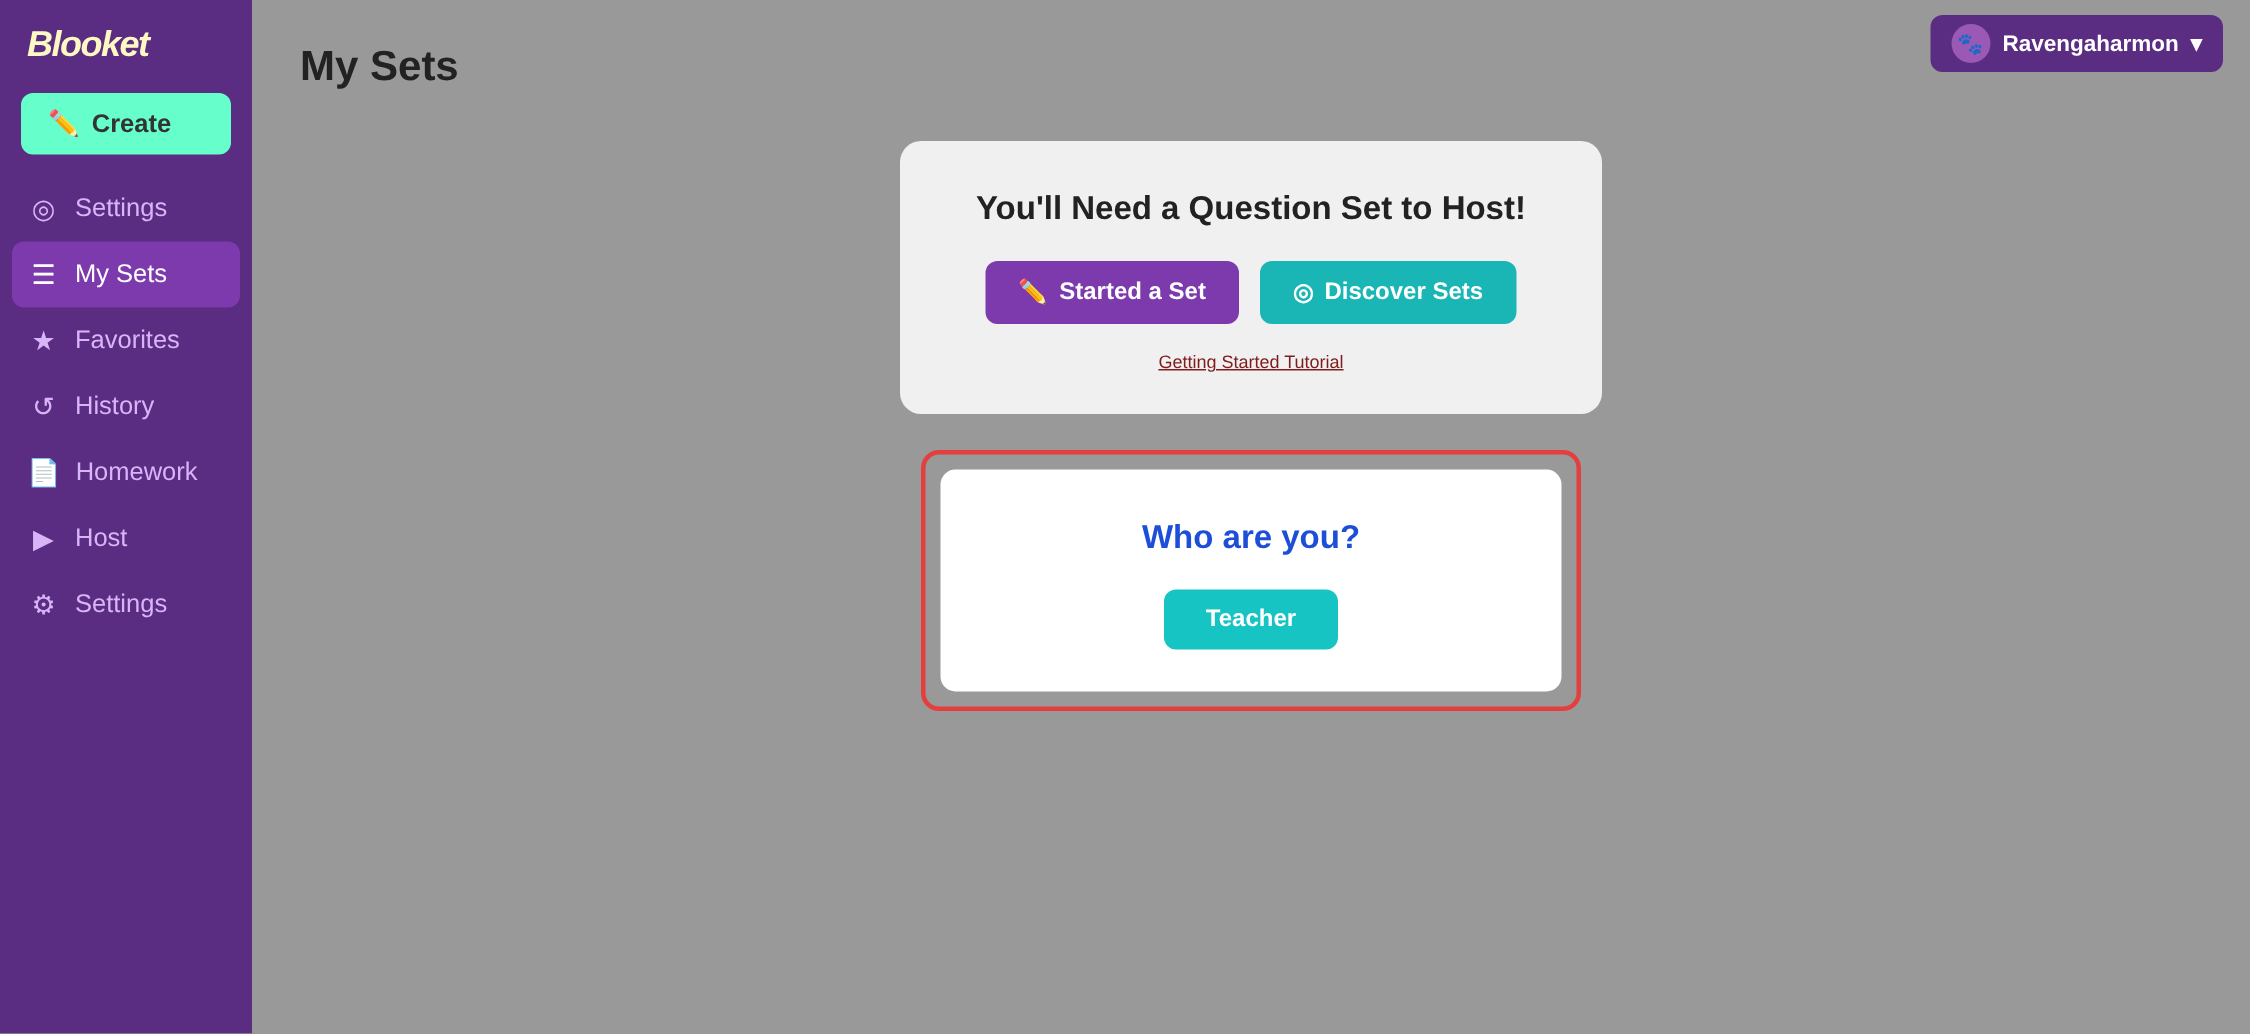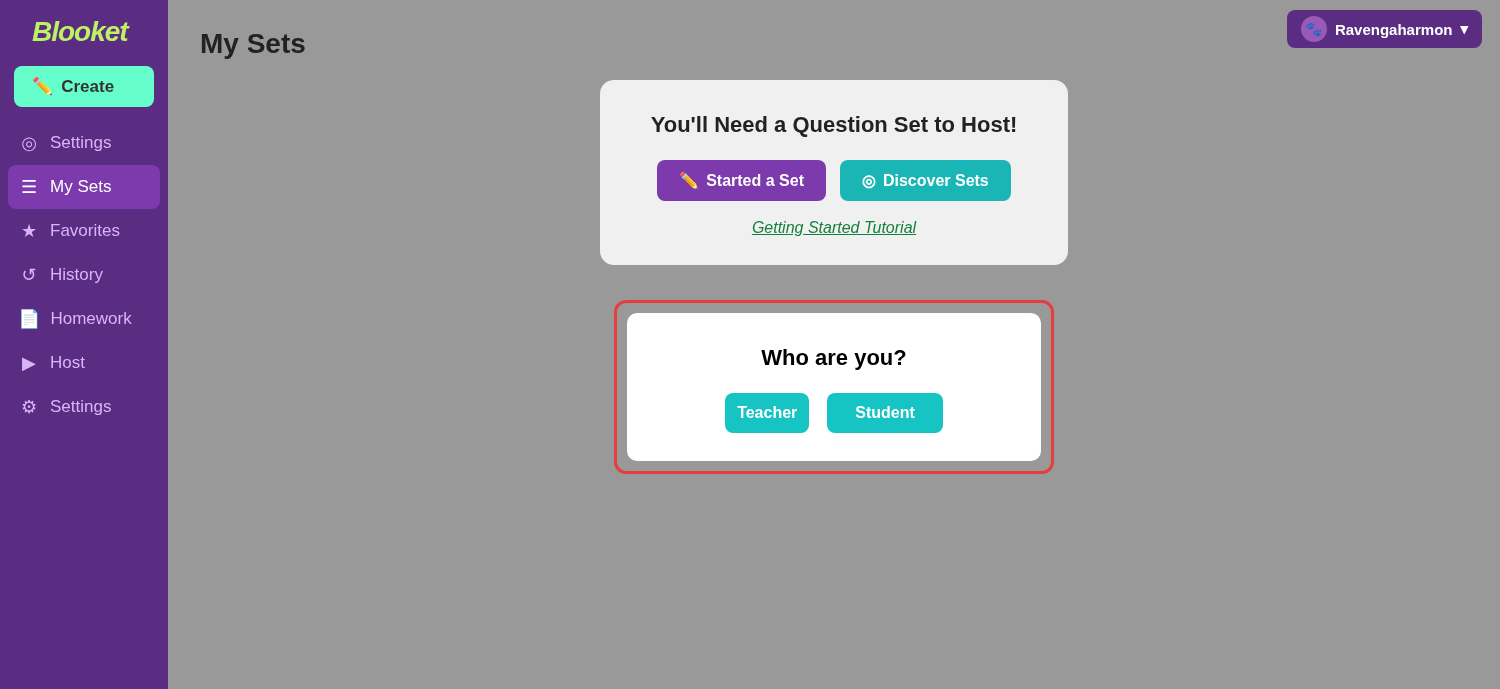--- a/index.html
+++ b/index.html
@@ -10,24 +10,24 @@
       width: 168px;
       min-width: 168px;
       background: #5a2d82;
       display: flex;
       flex-direction: column;
       align-items: flex-start;
       padding: 0;
       height: 100%;
     }
     #sidebar .logo {
-      padding: 16px 18px 14px 32px;
-      font-size: 28px;
+      padding: 16px 18px 14px 18px;
+      font-size: 24px;
       font-weight: 900;
-      color: #bef264;
+      color: #fef9c3;
       font-style: italic;
       letter-spacing: -1px;
     }
 
     #sidebar .create-btn {
       margin: 4px 14px 14px 14px;
       background: #6fc;
       color: #333;
       border: none;
       border-radius: 8px;
@@ -86,21 +86,21 @@
     
     .question-card {
       background: #f0f0f0;
       border-radius: 14px;
       padding: 32px 40px 28px 40px;
       display: flex;
       flex-direction: column;
       align-items: center;
       width: 468px;
       align-self: center;
-      margin: 0 auto;
+      margin: 14px auto;
       position: absolute;
       top: 80px;
       left: 50%;
       transform: translateX(-50%);
     }
     .question-card h2 {
       font-size: 22px;
       font-weight: 700;
       color: #222;
       margin-bottom: 22px;
@@ -131,27 +131,26 @@
       border-radius: 8px;
       padding: 11px 22px;
       font-size: 16px;
       font-weight: 600;
       cursor: pointer;
       display: flex;
       align-items: center;
       gap: 7px;
     }
     .tutorial-link {
-      color: #15803d;
+      color: #7f1d1d;
       text-decoration: underline;
-      font-size: 16px;
+      font-size: 12px;
       cursor: pointer;
       background: none;
       border: none;
-      font-style: italic;
     }
 
     
     .modal-overlay {
       position: absolute;
       top: 300px;
       left: 50%;
       transform: translateX(-50%);
       width: 440px;
       display: flex;
@@ -170,33 +169,33 @@
       border-radius: 10px;
       padding: 32px 40px 28px 40px;
       display: flex;
       flex-direction: column;
       align-items: center;
       width: 100%;
     }
     .modal-white h3 {
       font-size: 22px;
       font-weight: 700;
-      color: #000000;
+      color: #1d4ed8;
       margin-bottom: 22px;
     }
     .modal-buttons {
       display: flex;
       gap: 18px;
     }
     .btn-teacher {
       background: #17c4c4;
       color: #fff;
       border: none;
       border-radius: 8px;
-      padding: 11px 12px;
+      padding: 11px 28px;
       font-size: 16px;
       font-weight: 600;
       cursor: pointer;
     }
     .btn-student {
       background: #17c4c4;
       color: #fff;
       border: none;
       border-radius: 8px;
       padding: 11px 28px;
@@ -295,21 +294,20 @@
     </div>
     <button class="tutorial-link">Getting Started Tutorial</button>
   </div>
 
   <div class="modal-overlay">
     <div class="modal-red-border">
       <div class="modal-white">
         <h3>Who are you?</h3>
         <div class="modal-buttons">
           <button class="btn-teacher">Teacher</button>
-          <button class="btn-student">Student</button>
         </div>
       </div>
     </div>
   </div>
 </div>
 
 <div id="topbar">
   <div class="user-badge">
     <div class="user-avatar">🐾</div>
     <span>Ravengaharmon</span>

